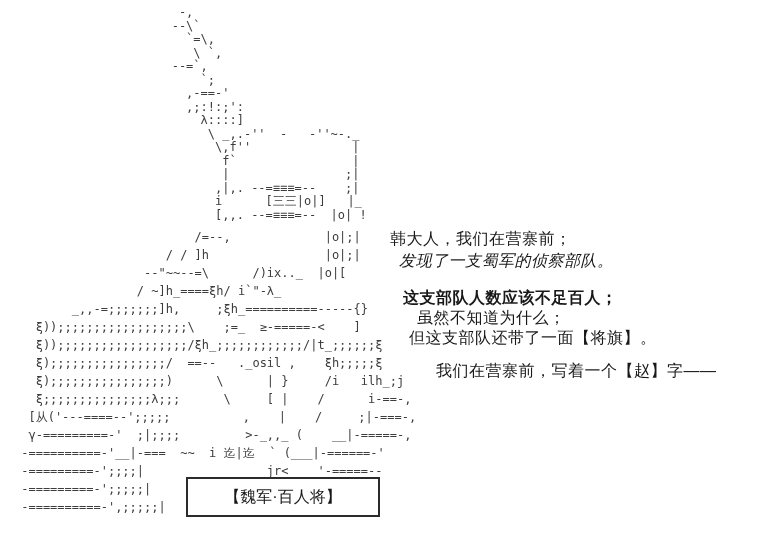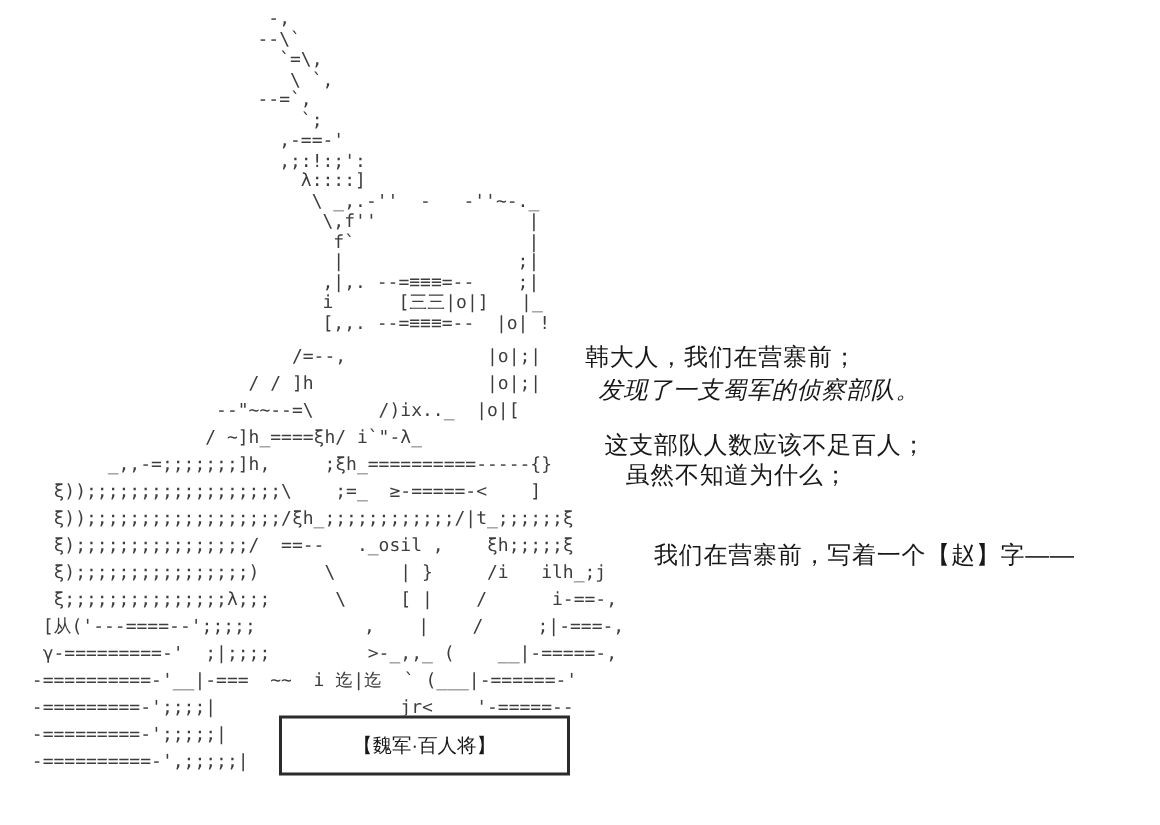--- a/index.html
+++ b/index.html
@@ -17,30 +17,30 @@
   #aa-top{left:150px;top:6px;font-size:12px;line-height:13.5px;}
   #aa-bottom{left:14px;top:228px;font-size:12px;line-height:18px;}
   .dialogue-line{
     position:absolute;
     font-family:"Liberation Sans","DejaVu Sans",sans-serif;
     font-size:16px;line-height:19px;color:#181818;
     letter-spacing:0.5px;white-space:nowrap;
   }
   #dlg-1-1{left:390px;top:229px;text-align:center;}
   #dlg-1-2{left:399px;top:251px;font-style:italic;}
-  #dlg-2-1{left:403px;top:288px;}
+  #dlg-2-1{left:403px;top:288px;font-weight:bold;}
   #dlg-2-2{left:417px;top:308px;}
   #dlg-2-3{left:409px;top:328px;}
   #dlg-3-1{left:436px;top:361px;}
   .name-plate{
     position:absolute;left:186px;top:477px;width:190px;height:36px;
     border:2px solid #2b2b2b;background:#ffffff;
     display:flex;align-items:center;justify-content:center;
     font-family:"Liberation Sans","DejaVu Sans",sans-serif;
-    font-size:13px;color:#181818;white-space:nowrap;
+    font-size:16px;color:#181818;white-space:nowrap;
   }
 </style>
 </head>
 <body>
 
 <div class="stage">
 
   <pre id="aa-top" class="aa">    -,
    --\`
      `=\,
@@ -76,20 +76,21 @@
  -==========-',;;;;;|               \    |-=====-[</pre>
 
   <div id="dlg-1-1" class="dialogue-line">韩大人，我们在营寨前；</div>
 
   <div id="dlg-1-2" class="dialogue-line">发现了一支蜀军的侦察部队。</div>
 
   <div id="dlg-2-1" class="dialogue-line">这支部队人数应该不足百人；</div>
 
   <div id="dlg-2-2" class="dialogue-line">虽然不知道为什么；</div>
 
+  <div id="dlg-2-3" class="dialogue-line">但这支部队还带了一面【将旗】。</div>
 
   <div id="dlg-3-1" class="dialogue-line">我们在营寨前，写着一个【赵】字——</div>
 
   <div class="name-plate">
     <span>【魏军·百人将】</span>
   </div>
 
 </div>
 
 </body></html>

